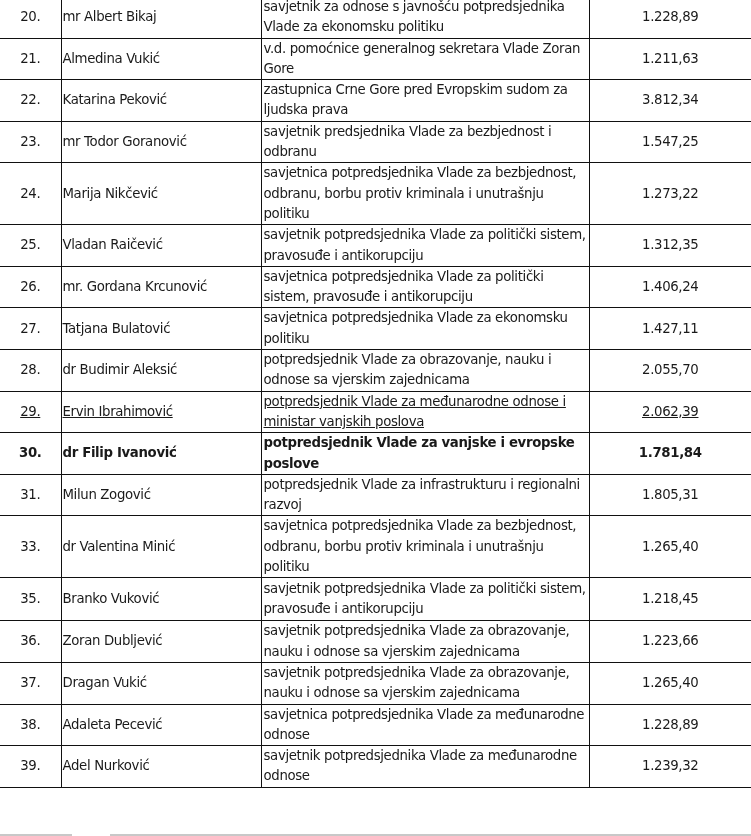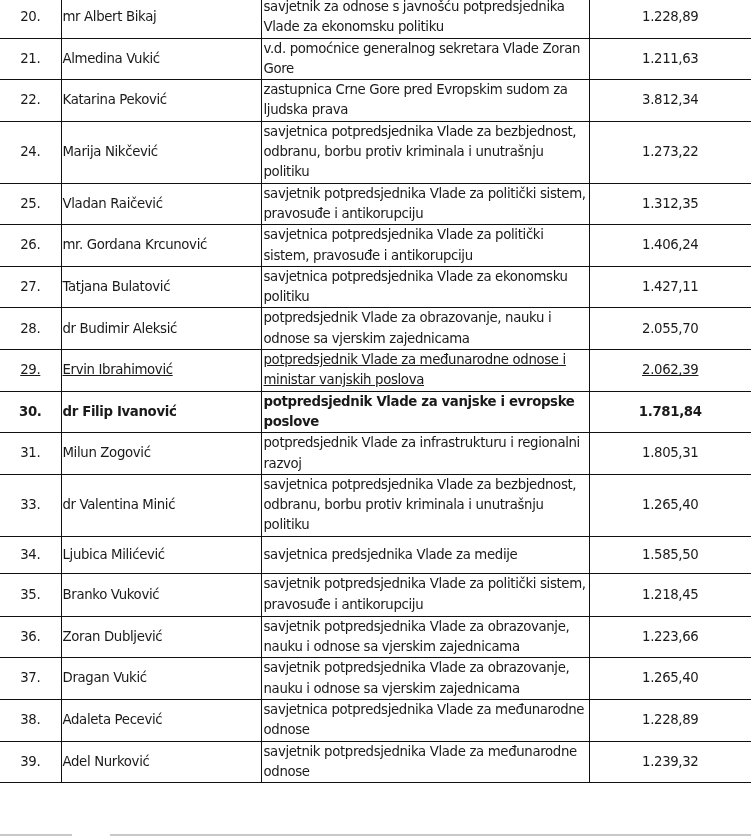--- a/index.html
+++ b/index.html
@@ -40,20 +40,26 @@
     <td class="num">21.</td>
     <td class="name">Almedina Vukić</td>
     <td class="pos">v.d. pomoćnice generalnog sekretara Vlade Zoran Gore</td>
     <td class="sal">1.211,63</td>
   </tr>
       <tr style="height: 40px; padding-left: 32px;">
     <td class="num">22.</td>
     <td class="name">Katarina Peković</td>
     <td class="pos">zastupnica Crne Gore pred Evropskim sudom za ljudska prava</td>
     <td class="sal">3.812,34</td>
+  </tr>
+      <tr style="height: 41px;">
+    <td class="num">23.</td>
+    <td class="name">mr Todor Goranović</td>
+    <td class="pos">savjetnik predsjednika Vlade za bezbjednost i odbranu</td>
+    <td class="sal">1.547,25</td>
   </tr>
       <tr style="height: 60px;">
     <td class="num">24.</td>
     <td class="name">Marija Nikčević</td>
     <td class="pos">savjetnica potpredsjednika Vlade za bezbjednost, odbranu, borbu protiv kriminala i unutrašnju politiku</td>
     <td class="sal">1.273,22</td>
   </tr>
       <tr style="height: 40px;">
     <td class="num">25.</td>
     <td class="name">Vladan Raičević</td>
@@ -95,26 +101,20 @@
     <td class="name">Milun Zogović</td>
     <td class="pos">potpredsjednik Vlade za infrastrukturu i regionalni razvoj</td>
     <td class="sal">1.805,31</td>
   </tr>
       <tr style="height: 61px;">
     <td class="num">33.</td>
     <td class="name">dr Valentina Minić</td>
     <td class="pos">savjetnica potpredsjednika Vlade za bezbjednost, odbranu, borbu protiv kriminala i unutrašnju politiku</td>
     <td class="sal">1.265,40</td>
   </tr>
-      <tr style="height: 37px;">
-    <td class="num">34.</td>
-    <td class="name">Ljubica Milićević</td>
-    <td class="pos">savjetnica predsjednika Vlade za medije</td>
-    <td class="sal">1.585,50</td>
-  </tr>
       <tr style="height: 43px;">
     <td class="num">35.</td>
     <td class="name">Branko Vuković</td>
     <td class="pos">savjetnik potpredsjednika Vlade za politički sistem, pravosuđe i antikorupciju</td>
     <td class="sal">1.218,45</td>
   </tr>
       <tr style="height: 41px;">
     <td class="num">36.</td>
     <td class="name">Zoran Dubljević</td>
     <td class="pos">savjetnik potpredsjednika Vlade za obrazovanje, nauku i odnose sa vjerskim zajednicama</td>

